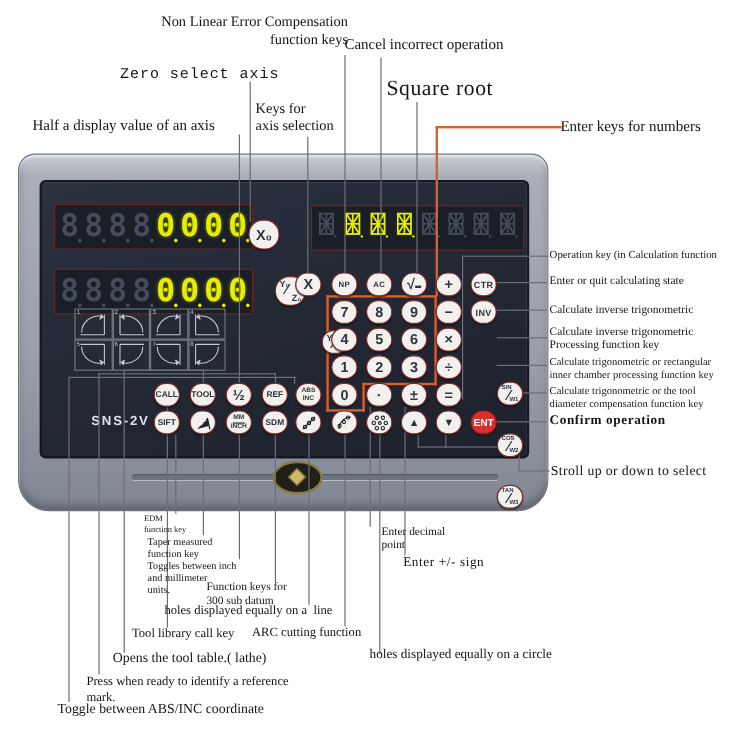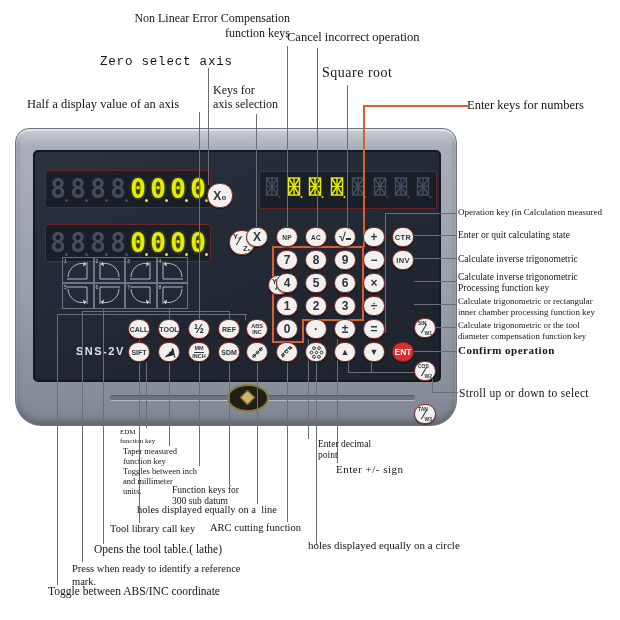--- a/index.html
+++ b/index.html
@@ -424,24 +424,24 @@
       <div class="key k-sym10" style="left: 363px; top: 342px;">▼</div>
       <div class="key k-ent" style="left: 392px; top: 342px;">ENT</div>
     </div>
   <div id="labels">
       <div class="lbl" style="left: 100px; top: 11px; font-size: 12px; line-height: 15px; width: 190px; text-align: right;">Non Linear Error Compensation
 function keys</div>
       <div class="lbl" style="left: 100px; top: 55px; font-size: 12.5px; line-height: 14px; letter-spacing: 0.8px; font-family: Liberation Mono, monospace;">Zero select axis</div>
       <div class="lbl" style="left: 213px; top: 83px; font-size: 12px; line-height: 14px;">Keys for
 axis selection</div>
       <div class="lbl" style="left: 287px; top: 30px; font-size: 12.5px; line-height: 14px;">Cancel incorrect operation</div>
-      <div class="lbl" style="left: 322px; top: 65px; font-size: 14px; line-height: 16px; letter-spacing: 0.5px; font-family: Liberation Serif, serif;">Square root</div>
+      <div class="lbl" style="left: 322px; top: 65px; font-size: 18px; line-height: 16px; letter-spacing: 0.5px; font-family: Liberation Serif, serif;">Square root</div>
       <div class="lbl" style="left: 27px; top: 97px; font-size: 12.5px; line-height: 14px;">Half a display value of an axis</div>
       <div class="lbl" style="left: 467px; top: 98px; font-size: 12.5px; line-height: 14px;">Enter keys for numbers</div>
-      <div class="lbl" style="left: 458px; top: 207px; font-size: 9px; line-height: 10px;">Operation key (in Calculation measured</div>
+      <div class="lbl" style="left: 458px; top: 207px; font-size: 9px; line-height: 10px;">Operation key (in Calculation function</div>
       <div class="lbl" style="left: 458px; top: 230px; font-size: 9.5px; line-height: 11px;">Enter or quit calculating state</div>
       <div class="lbl" style="left: 458px; top: 254px; font-size: 9.5px; line-height: 11px;">Calculate inverse trigonometric</div>
       <div class="lbl" style="left: 458px; top: 272px; font-size: 9.5px; line-height: 11px;">Calculate inverse trigonometric
 Processing function key</div>
       <div class="lbl" style="left: 458px; top: 296px; font-size: 8.8px; line-height: 10.5px;">Calculate trigonometric or rectangular
 inner chamber processing function key</div>
       <div class="lbl" style="left: 458px; top: 320px; font-size: 8.8px; line-height: 10.5px;">Calculate trigonometric or the tool
 diameter compensation function key</div>
       <div class="lbl" style="left: 458px; top: 344px; font-size: 11px; line-height: 13px; letter-spacing: 0.5px; font-weight: bold;">Confirm operation</div>
       <div class="lbl" style="left: 459px; top: 387px; font-size: 11.5px; line-height: 13px; letter-spacing: 0.3px;">Stroll up or down to select</div>

